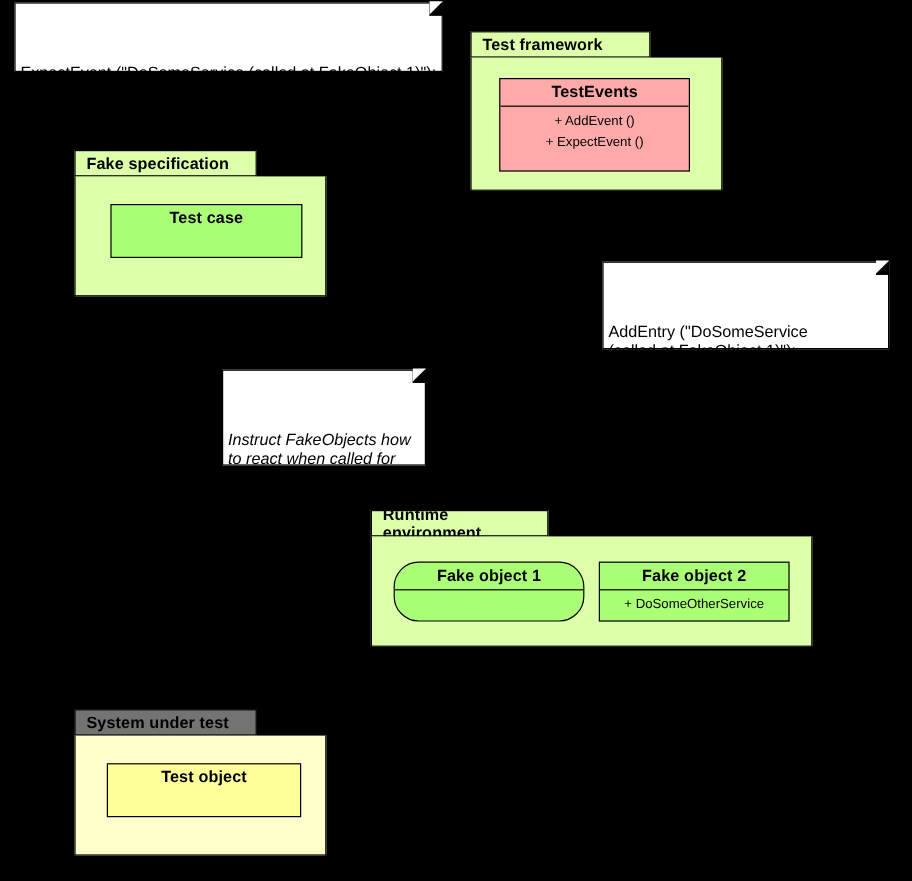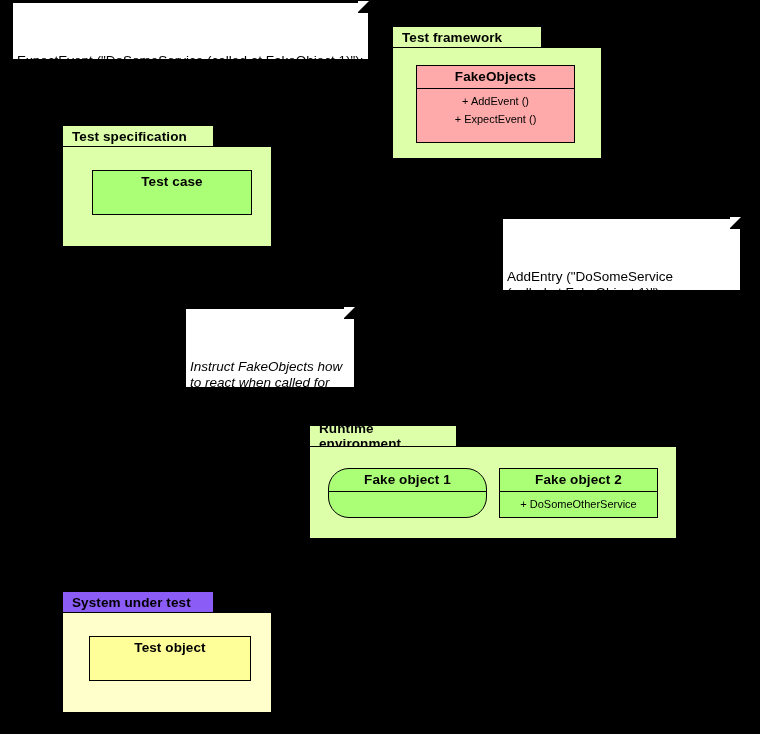--- a/index.html
+++ b/index.html
@@ -153,30 +153,30 @@
     <div>ExpectEvent ("DoSomeOtherService in=3 (called at</div>
     <div class="note-center">FakeObject 2)");</div>
   </div>
 
   <div class="package" style="left:392px; top:26px; width:210px; height:133px;">
     <div class="tab" style="width:150px; height:22px; background:#ddffaa;">
       <span>Test framework</span>
     </div>
     <div class="body" style="top:22px; width:210px; height:111px; background:#ddffaa;"></div>
     <div class="cls" style="left:24px; top:39px; width:159px; height:78px; background:#ffaaaa;">
-      <div class="cls-name">FakeObjects</div>
+      <div class="cls-name">TestEvents</div>
       <div class="cls-sep"></div>
       <div class="cls-ops">+ AddEvent ()
 + ExpectEvent ()</div>
     </div>
   </div>
 
   <div class="package" style="left:62px; top:125px; width:210px; height:122px;">
     <div class="tab" style="width:152px; height:22px; background:#ddffaa;">
-      <span>Test specification</span>
+      <span>Fake specification</span>
     </div>
     <div class="body" style="top:22px; width:210px; height:100px; background:#ddffaa;"></div>
     <div class="cls no-ops" style="left:30px; top:45px; width:160px; height:45px; background:#aaff77;">
       <div class="cls-name">Test case</div>
     </div>
   </div>
 
   <div class="note" style="left:502px; top:218px; width:239px; height:73px;">
     <span class="fold"></span>
     <div>AddEntry ("DoSomeService
@@ -204,21 +204,21 @@
       <div class="cls-sep"></div>
     </div>
     <div class="cls" style="left:190px; top:43px; width:159px; height:50px; background:#aaff77;">
       <div class="cls-name">Fake object 2</div>
       <div class="cls-sep"></div>
       <div class="cls-ops">+ DoSomeOtherService</div>
     </div>
   </div>
 
   <div class="package" style="left:62px; top:591px; width:210px; height:122px;">
-    <div class="tab" style="width:152px; height:22px; background:#8b5cf6;">
+    <div class="tab" style="width:152px; height:22px; background:#737373;">
       <span>System under test</span>
     </div>
     <div class="body" style="top:22px; width:210px; height:100px; background:#ffffcc;"></div>
     <div class="cls no-ops" style="left:27px; top:45px; width:162px; height:45px; background:#ffff99;">
       <div class="cls-name">Test object</div>
     </div>
   </div>
 
 </div>
 

